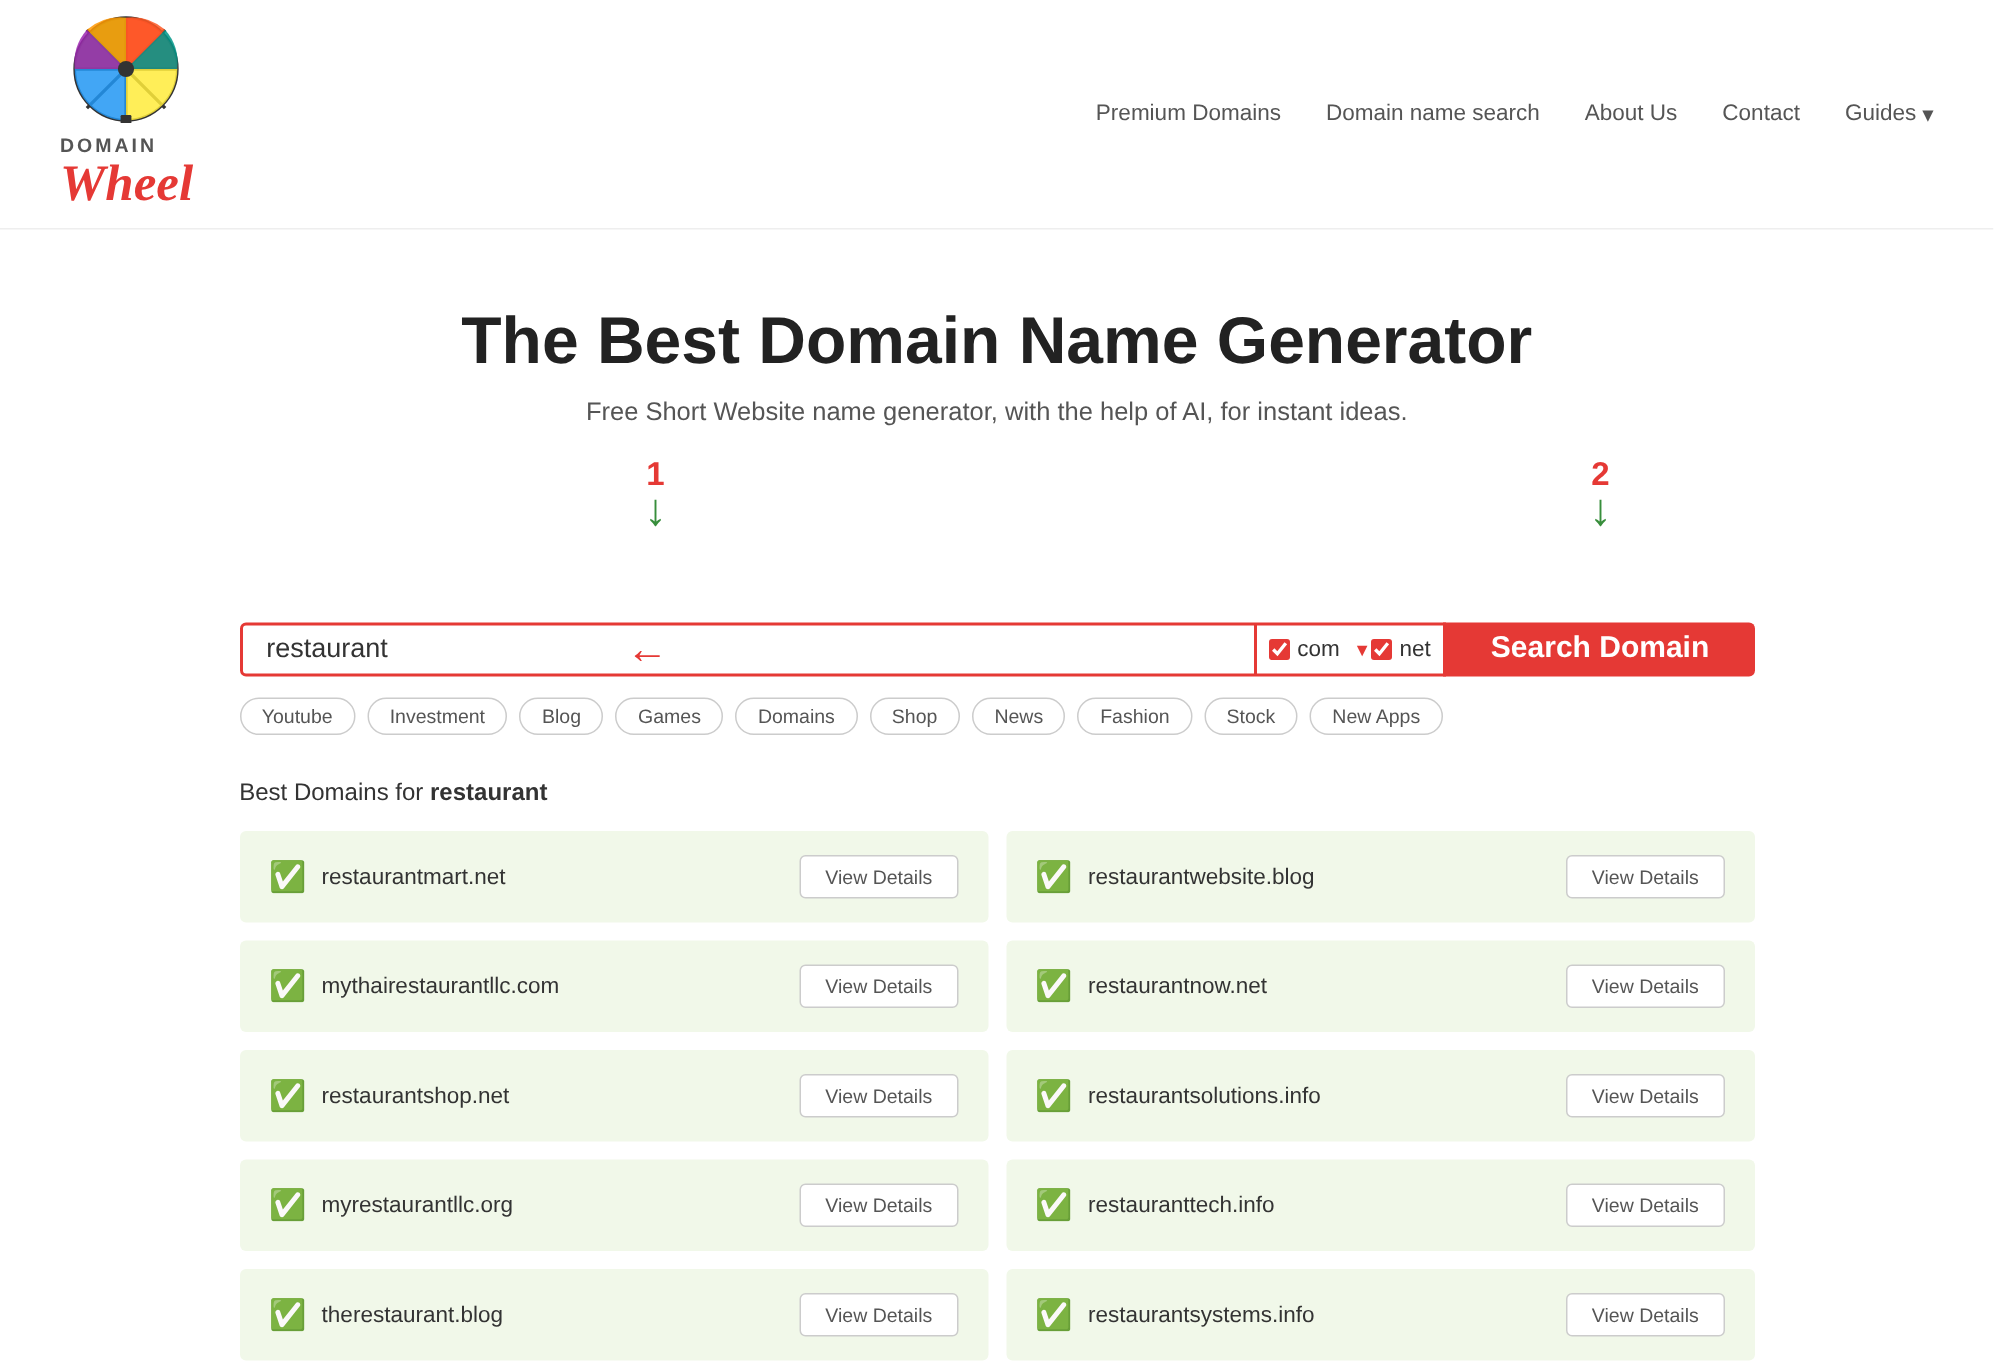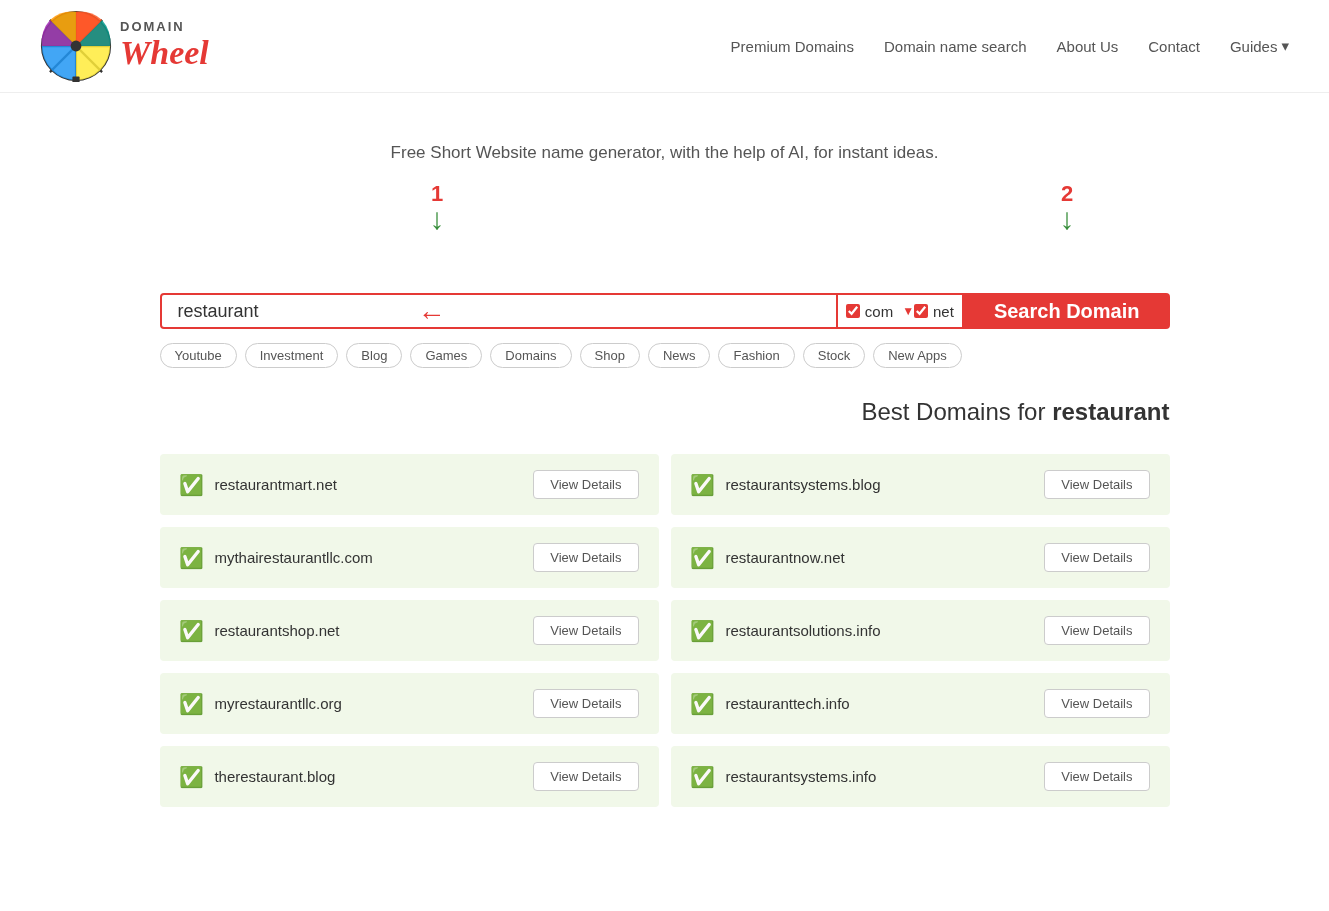--- a/index.html
+++ b/index.html
@@ -10,20 +10,21 @@
       display: flex;
       align-items: center;
       justify-content: space-between;
       padding: 10px 40px;
       border-bottom: 1px solid #eee;
     }
     .logo-area {
       display: flex;
       align-items: center;
       gap: 8px;
+      flex-direction: column;
     }
     .logo-wheel {
       width: 72px;
       height: 72px;
     }
     .logo-text {
       display: flex;
       flex-direction: column;
       line-height: 1.1;
     }
@@ -177,24 +178,24 @@
       background: #fff;
     }
 
     
     .results-section {
       max-width: 1050px;
       margin: 30px auto 0;
       padding: 0 20px 40px;
     }
     .results-title {
-      text-align: right;
-      font-size: 24px;
+      text-align: left;
+      font-size: 16px;
       font-weight: 400;
-      margin-bottom: 28px;
+      margin-bottom: 16px;
       color: #333;
     }
     .results-title strong { font-weight: 700; }
 
     .results-grid {
       display: grid;
       grid-template-columns: 1fr 1fr;
       gap: 12px;
     }
     .domain-card {
@@ -310,20 +311,21 @@
     <a href="#">About Us</a>
     <a href="#">Contact</a>
     <a href="#" class="guides-item">
       <span>Guides</span>
       <span>▾</span>
     </a>
   </nav>
 </header>
 
 <section class="hero">
+  <h1>The Best Domain Name Generator</h1>
   <p>Free Short Website name generator, with the help of AI, for instant ideas.</p>
 </section>
 
 <div class="annotations-wrapper">
   <div class="annotation-block">
     <div class="ann1">
       <span class="ann-num">1</span>
       <span class="ann-arrow">↓</span>
     </div>
     <div class="ann2">
@@ -380,21 +382,21 @@
     <div class="domain-card">
       <div class="domain-name-row">
         <span class="check-icon">✅</span>
         <span class="domain-name">restaurantmart.net</span>
       </div>
       <button class="view-details-btn">View Details</button>
     </div>
     <div class="domain-card">
       <div class="domain-name-row">
         <span class="check-icon">✅</span>
-        <span class="domain-name">restaurantsystems.blog</span>
+        <span class="domain-name">restaurantwebsite.blog</span>
       </div>
       <button class="view-details-btn">View Details</button>
     </div>
 
     <div class="domain-card">
       <div class="domain-name-row">
         <span class="check-icon">✅</span>
         <span class="domain-name">mythairestaurantllc.com</span>
       </div>
       <button class="view-details-btn">View Details</button>

